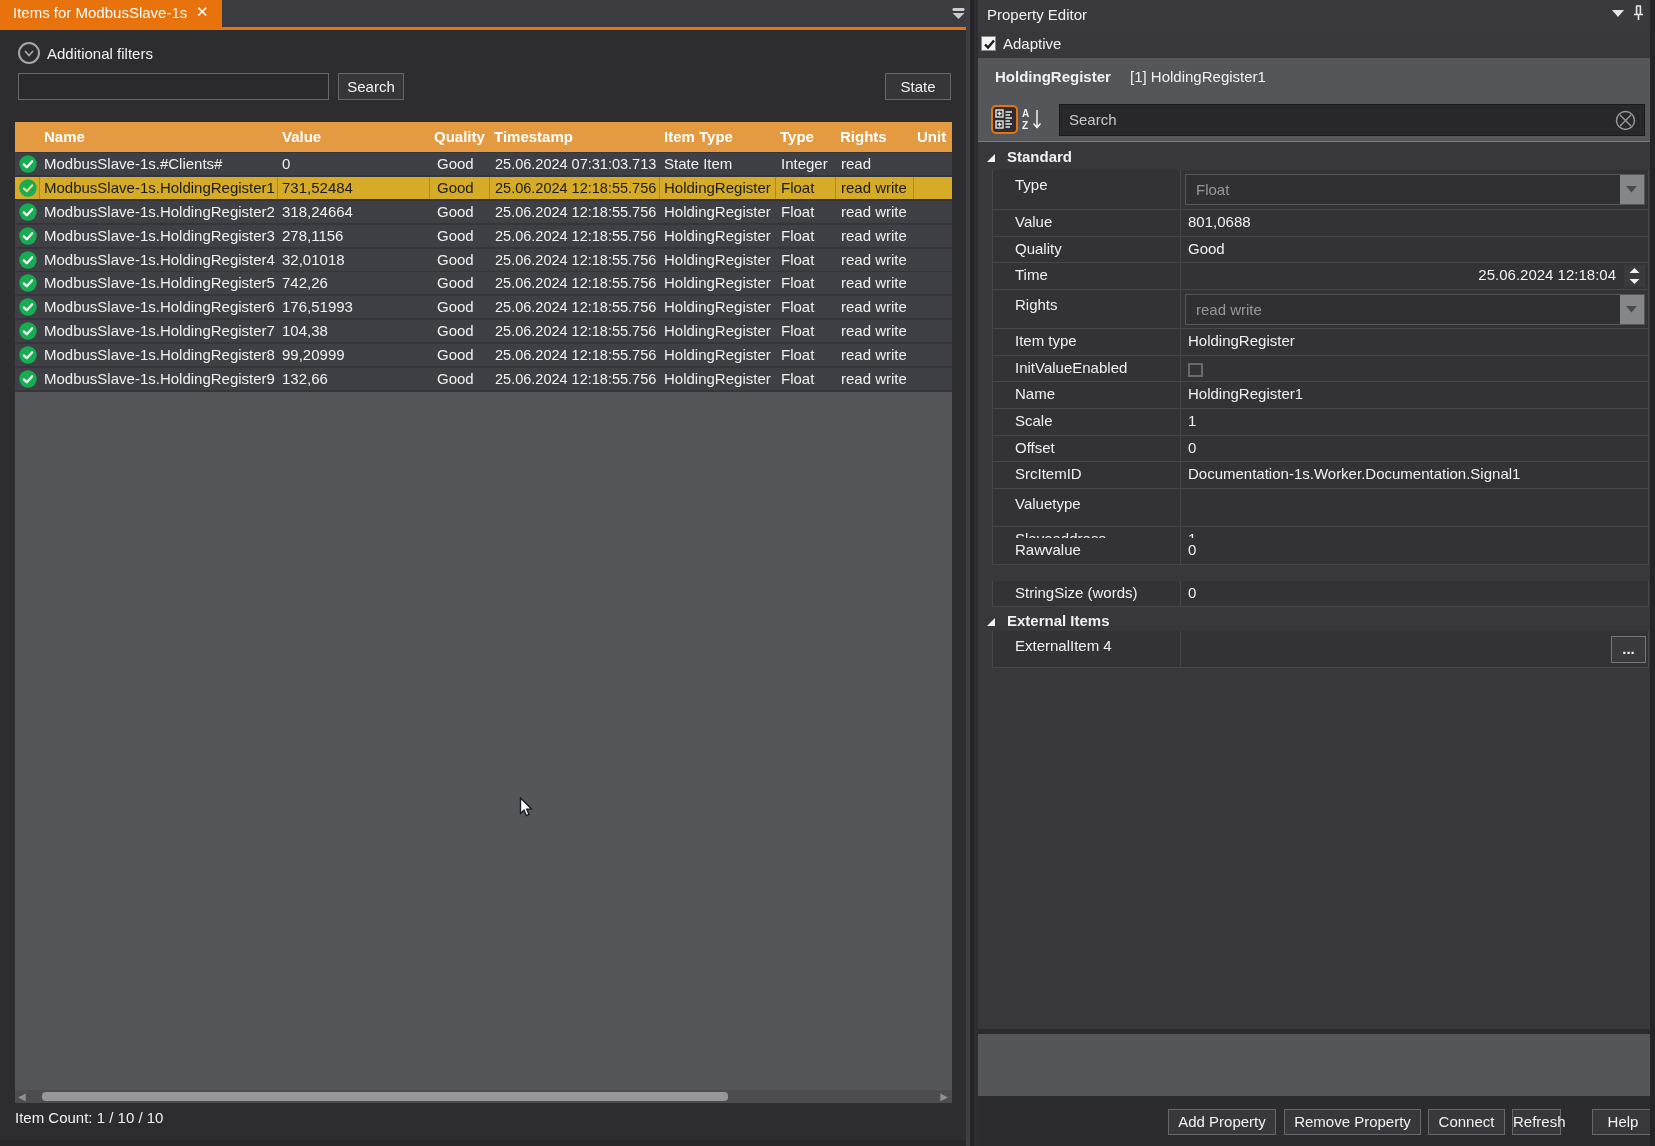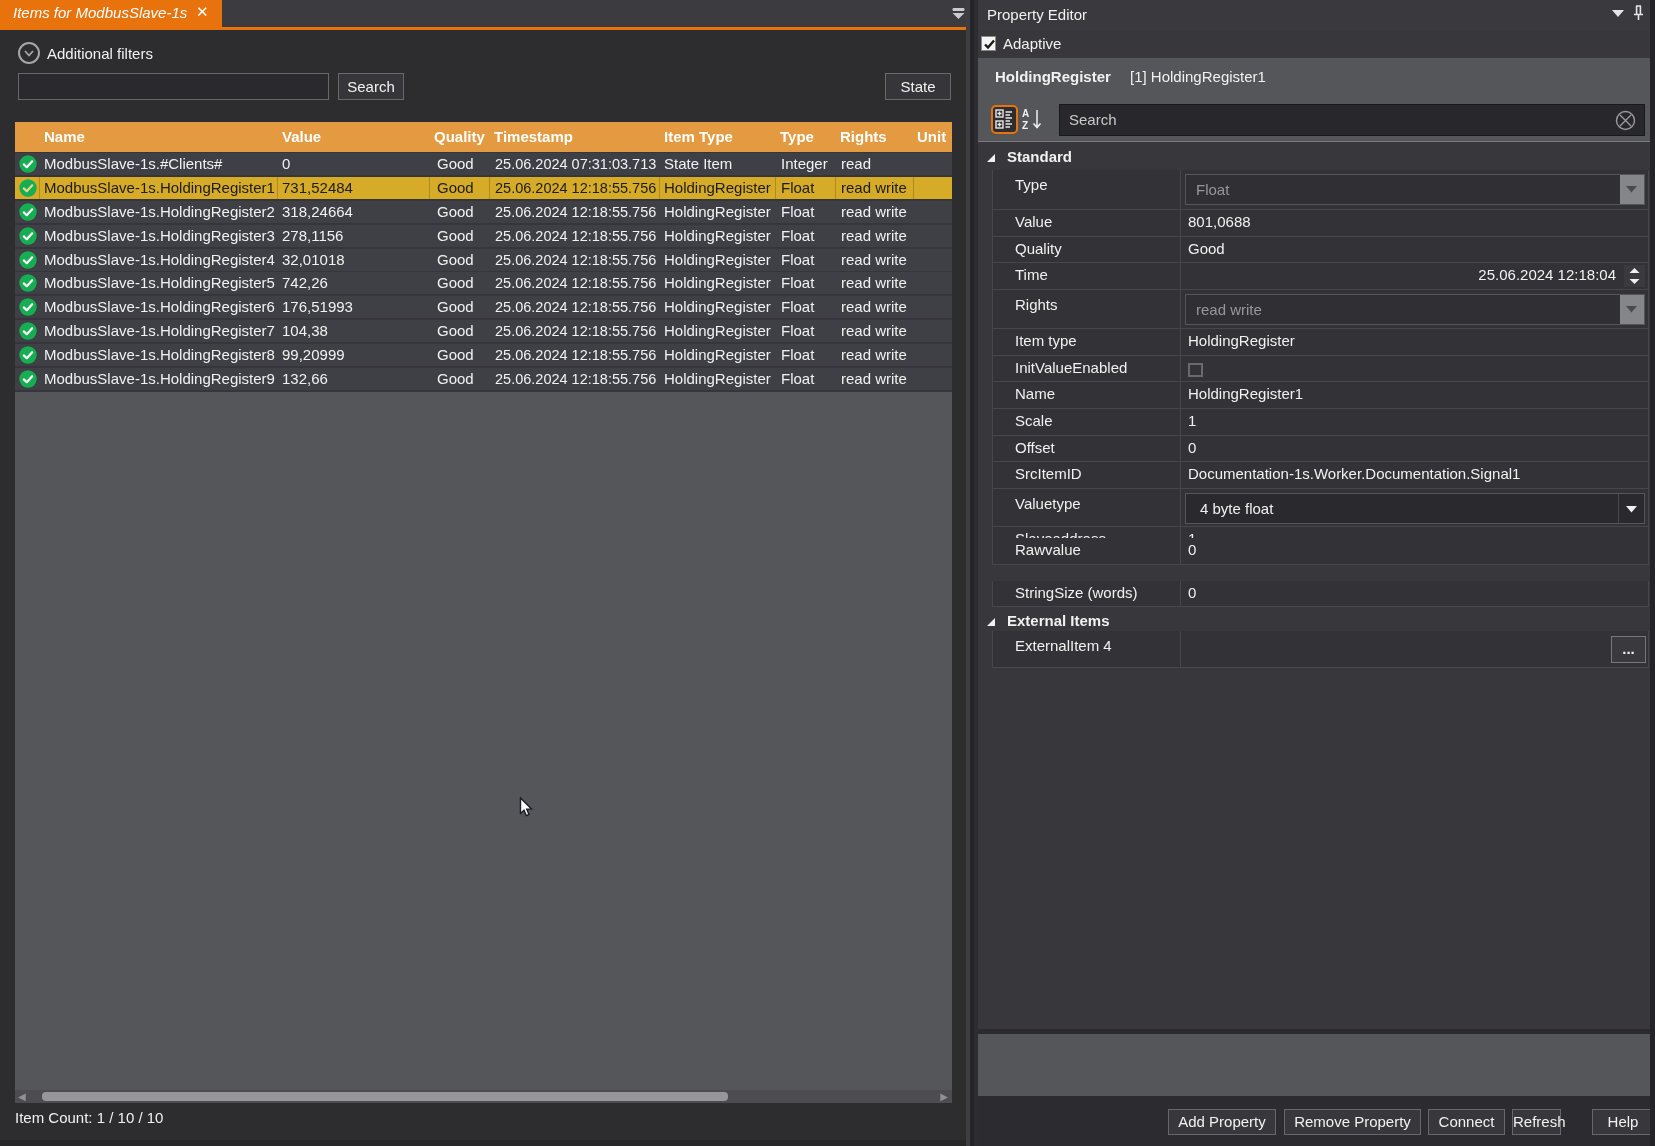--- a/index.html
+++ b/index.html
@@ -1,20 +1,20 @@
 <!DOCTYPE html>
 <html><head><meta charset="utf-8">
 <style>
 * { margin:0; padding:0; box-sizing:border-box; }
 html,body { width:1655px; height:1146px; overflow:hidden; }
 body { position:relative; background:#2D2D30; font-family:"Liberation Sans", sans-serif; font-size:15px; color:#F1F1F1; }
 
 #tabbar { position:absolute; left:0; top:0; width:967px; height:27px; background:#3C3C40; }
 #tab { position:absolute; left:0; top:0; width:222px; height:27px; background:#E8730D; color:#fff; }
-#tab span.t { position:absolute; left:13px; top:4px;font-style:italic; }
+#tab span.t { position:absolute; left:13px; top:4px; }
 #tab span.x { position:absolute; left:196px; top:3px; font-size:15px; color:#fff; }
 #orangeline { position:absolute; left:0; top:27px; width:967px; height:3px; background:#E8730D; }
 #addf-circ { position:absolute; left:18px; top:42px; width:22px; height:22px; border:2px solid #A6A6A8; border-radius:50%; }
 #addf-circ svg { position:absolute; left:3px; top:3px; }
 #addf-txt { position:absolute; left:47px; top:45px; }
 #filterbox { position:absolute; left:18px; top:73px; width:311px; height:27px; background:#2A2A2E; border:1px solid #68686C; }
 .btn { position:absolute; background:#36363A; border:1px solid #68686C; color:#F1F1F1; text-align:center; font-size:15px; }
 #searchbtn { left:338px; top:73px; width:66px; height:27px; line-height:25px; }
 #exportbtn { left:885px; top:73px; width:66px; height:27px; line-height:25px; }
 
@@ -376,27 +376,20 @@
     <span class="vt">0</span>
   </div>
 <div class="prow" style="top:462px;height:27px">
     <i style="position:absolute;left:187px;top:0;bottom:0;width:1px;background:#46464B"></i>
     <span class="lb">SrcItemID</span>
     <span class="vt">Documentation-1s.Worker.Documentation.Signal1</span>
   </div>
 <div class="prow tall" style="top:489px;height:38px">
     <i style="position:absolute;left:187px;top:0;bottom:0;width:1px;background:#46464B"></i>
     <span class="lb">Valuetype</span>
-    <div class="dd" id="vtdd">
-      <span class="txt">4 byte float</span>
-      <div class="sep"></div>
-      <svg style="position:absolute;right:7px;top:12px" width="11" height="7" viewBox="0 0 11 7">
-        <path d="M0 0 H11 L5.5 6.5 Z" fill="#F0F0F0"></path>
-      </svg>
-    </div>
   </div>
 <div class="prow" style="top:527px;height:27px">
     <i style="position:absolute;left:187px;top:0;bottom:0;width:1px;background:#46464B"></i>
     <span class="lb">Slaveaddress</span>
     <span class="vt">1</span>
   </div>
 <div class="prow" style="top:538px;height:27px">
     <i style="position:absolute;left:187px;top:0;bottom:0;width:1px;background:#46464B"></i>
     <span class="lb">Rawvalue</span>
     <span class="vt">0</span>

